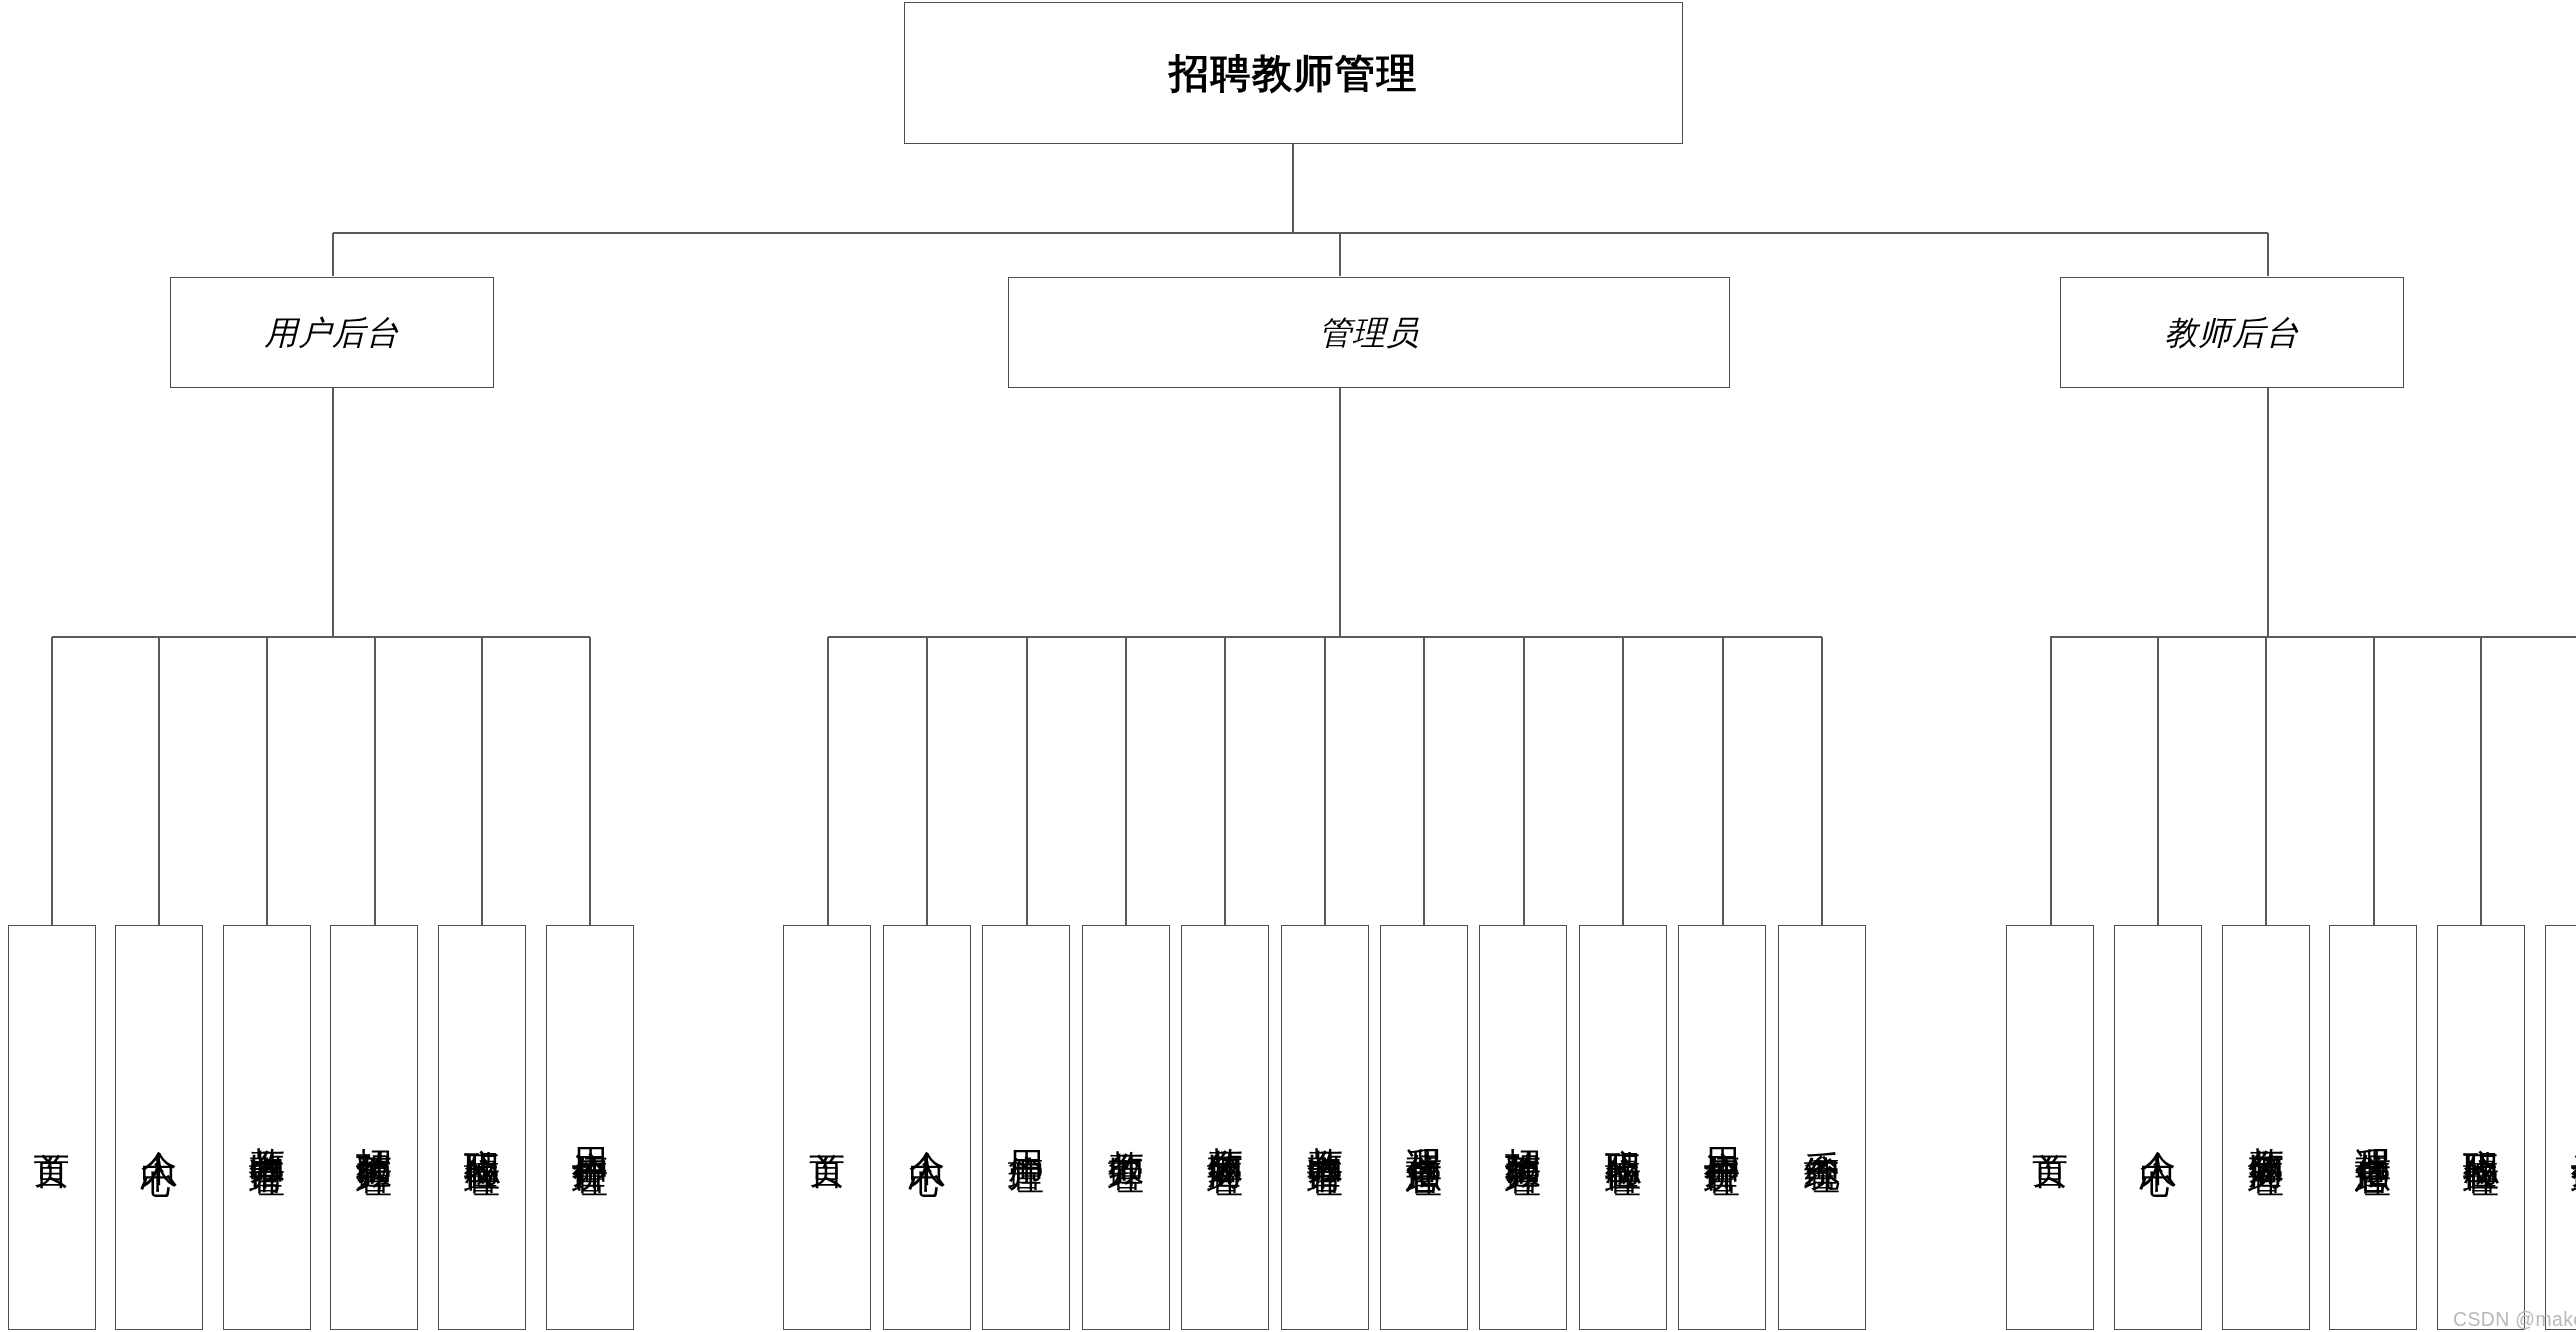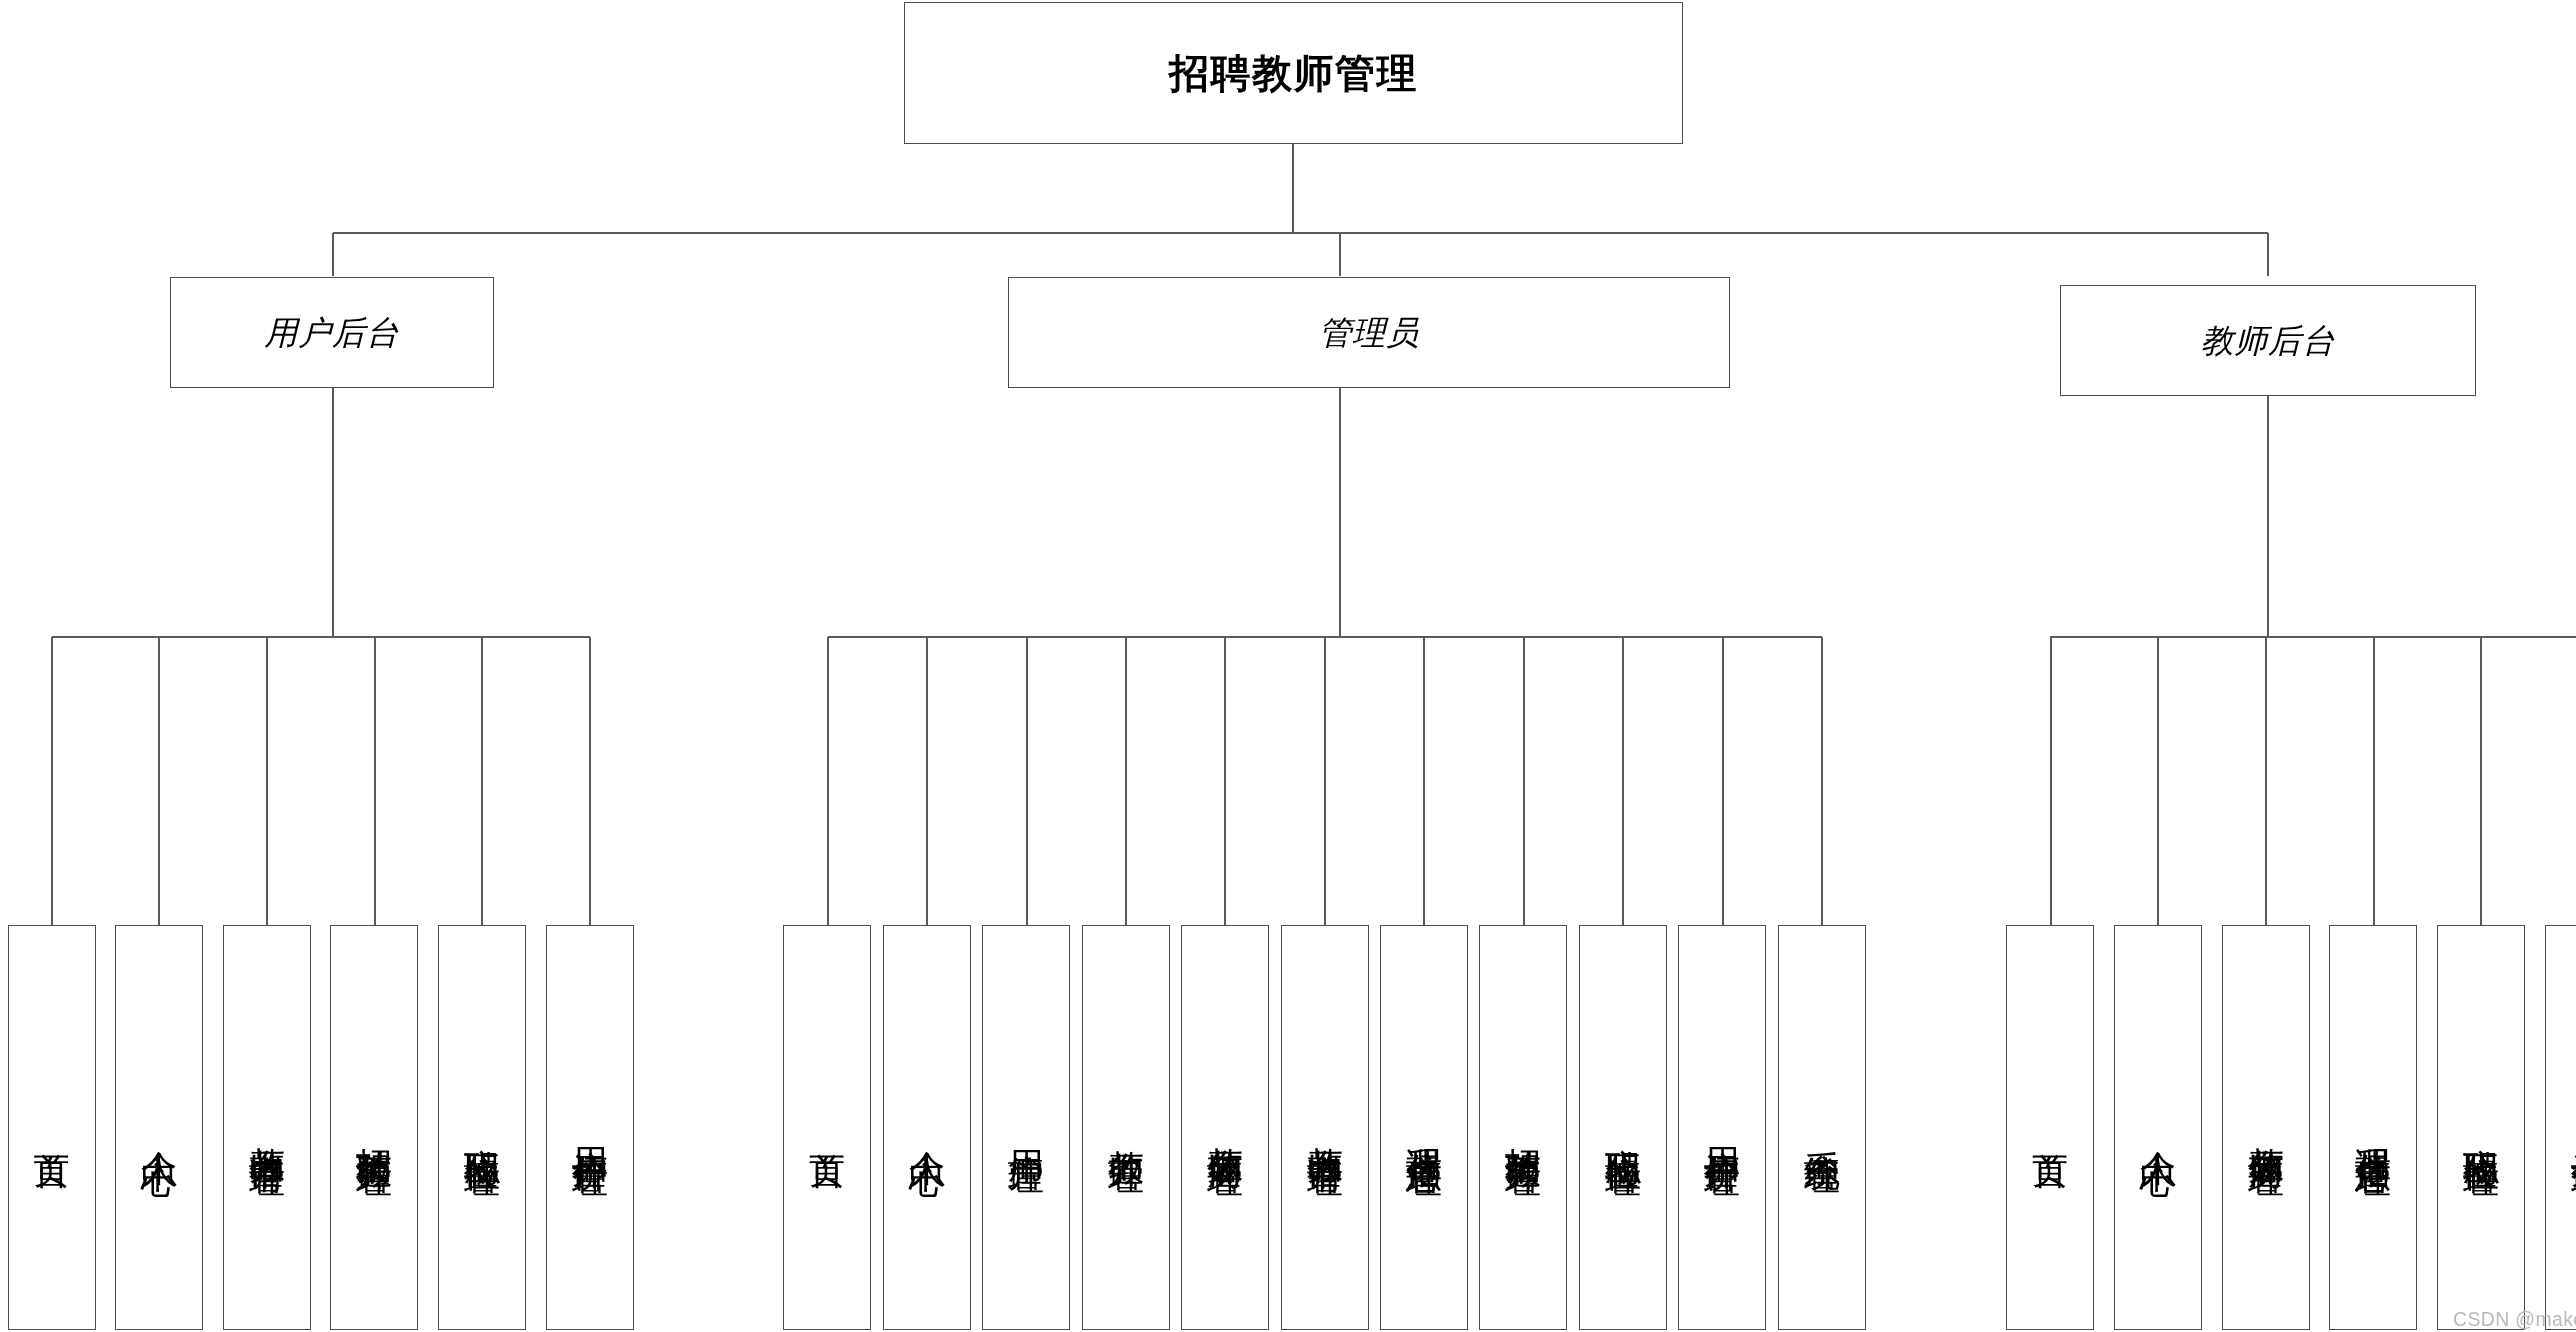--- a/index.html
+++ b/index.html
@@ -172,21 +172,21 @@
       </div>
       <div class="node leaf" style="left: 1579px; top: 925px; width: 88px; height: 405px;">
         <span>应聘职位管理</span>
       </div>
       <div class="node leaf" style="left: 1678px; top: 925px; width: 88px; height: 405px;">
         <span>用户评价管理</span>
       </div>
       <div class="node leaf" style="left: 1778px; top: 925px; width: 88px; height: 405px;">
         <span>系统管理</span>
       </div>
-      <div class="node level1" style="left: 2060px; top: 277px; width: 416px; height: 111px; margin-top: 8px;">
+      <div class="node level1" style="left: 2060px; top: 277px; width: 344px; height: 111px;">
         <span>教师后台</span>
       </div>
       <div class="node leaf" style="left: 2006px; top: 925px; width: 88px; height: 405px;">
         <span>首页</span>
       </div>
       <div class="node leaf" style="left: 2114px; top: 925px; width: 88px; height: 405px;">
         <span>个人中心</span>
       </div>
       <div class="node leaf" style="left: 2222px; top: 925px; width: 88px; height: 405px;">
         <span>教师简历管理</span>

